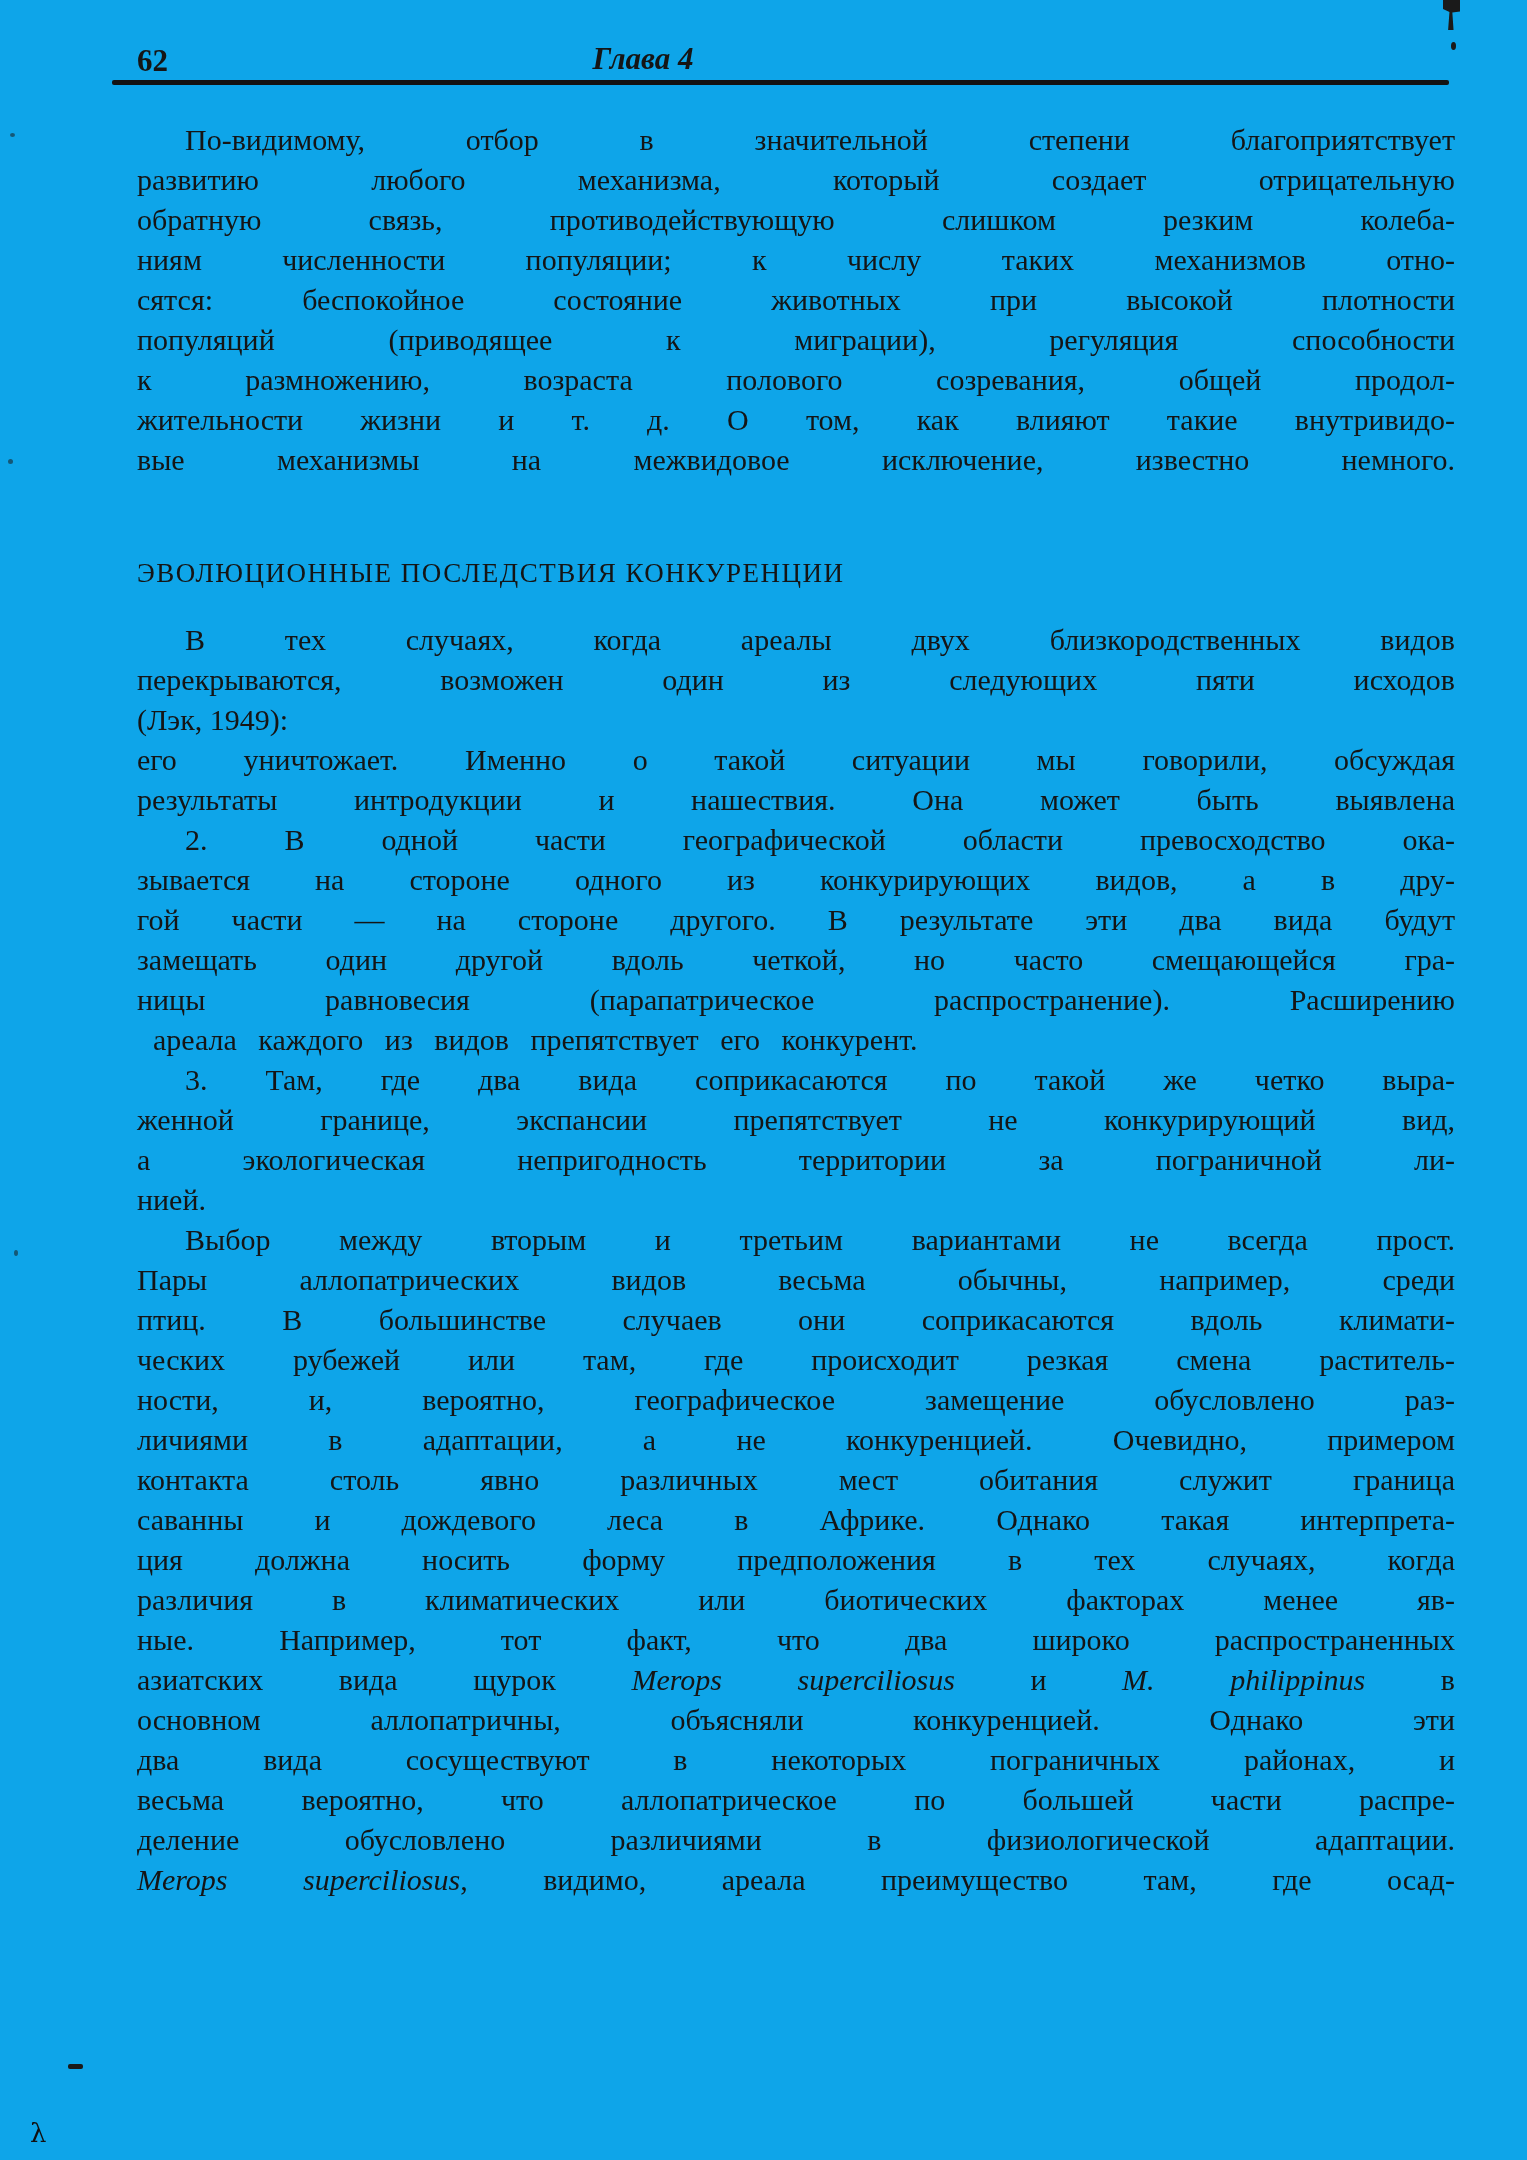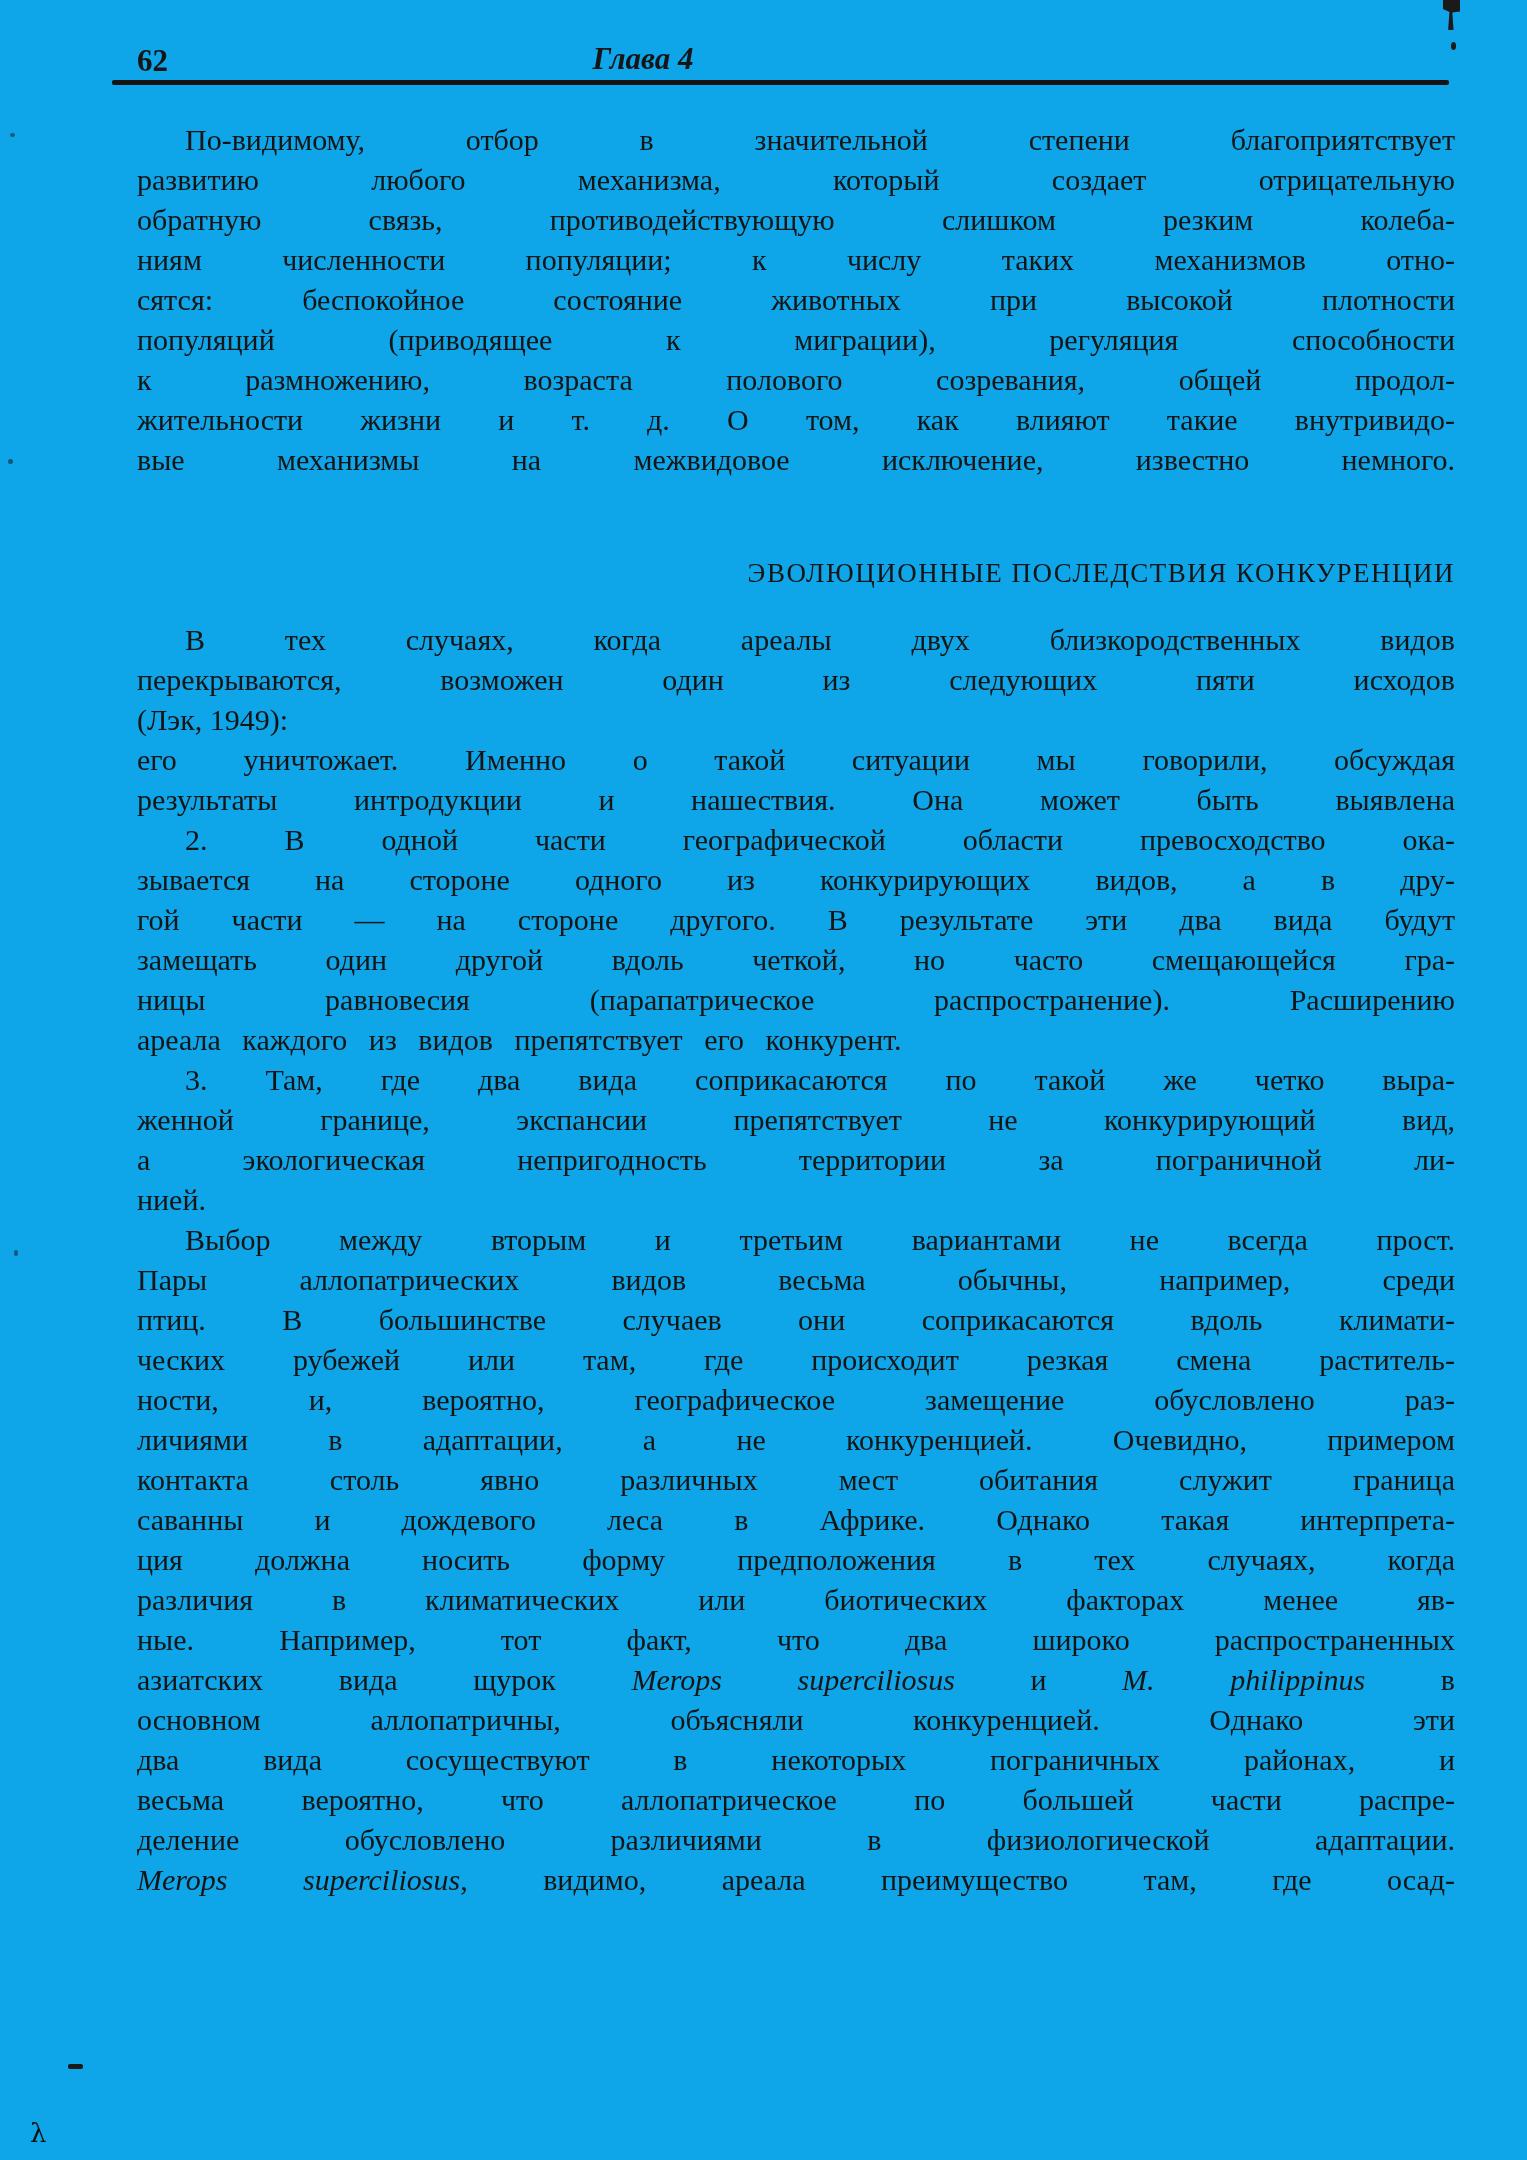--- a/index.html
+++ b/index.html
@@ -38,21 +38,21 @@
     text-align:justify;
     text-align-last:justify;
     -moz-text-align-last:justify;
   }
   .line.indent { text-indent:48px; }
   .line.last-left { text-align-last:left; -moz-text-align-last:left; }
   .it { font-style:italic; }
 
   .heading {
     margin-top:73px; margin-bottom:27px;
-    text-align:right; font-size:27px; line-height:40px;
+    text-align:left; font-size:27px; line-height:40px;
     letter-spacing:1.5px; font-weight:normal;
   }
 
   
   .artifact { position:absolute; background:#1a1a1a; }
   .corner-blob {
     left:1443px; top:0; width:17px; height:30px;
     clip-path:polygon(0 0,100% 0,100% 38%,55% 42%,62% 100%,30% 100%,38% 40%,0 30%);
   }
   .corner-dot { left:1451px; top:42px; width:5px; height:8px; border-radius:50%; }
@@ -96,21 +96,21 @@
       <div class="paragraph">
         <div class="line"><span>его уничтожает. Именно о такой ситуации мы говорили, обсуждая</span></div>
         <div class="line"><span>результаты интродукции и нашествия. Она может быть выявлена</span></div>
       </div>
       <div class="paragraph">
         <div class="line indent"><span>2. В одной части географической области превосходство ока-</span></div>
         <div class="line"><span>зывается на стороне одного из конкурирующих видов, а в дру-</span></div>
         <div class="line"><span>гой части — на стороне другого. В результате эти два вида будут</span></div>
         <div class="line"><span>замещать один другой вдоль четкой, но часто смещающейся гра-</span></div>
         <div class="line"><span>ницы равновесия (парапатрическое распространение). Расширению</span></div>
-        <div class="line last-left" style="word-spacing: 14px;"><span>ареала каждого из видов препятствует его конкурент.</span></div>
+        <div class="line last-left" style="word-spacing: 14px; margin-left: 16px;"><span>ареала каждого из видов препятствует его конкурент.</span></div>
       </div>
       <div class="paragraph">
         <div class="line indent"><span>3. Там, где два вида соприкасаются по такой же четко выра-</span></div>
         <div class="line"><span>женной границе, экспансии препятствует не конкурирующий вид,</span></div>
         <div class="line"><span>а экологическая непригодность территории за пограничной ли-</span></div>
         <div class="line last-left"><span>нией.</span></div>
       </div>
       <div class="paragraph">
         <div class="line indent"><span>Выбор между вторым и третьим вариантами не всегда прост.</span></div>
         <div class="line"><span>Пары аллопатрических видов весьма обычны, например, среди</span></div>

